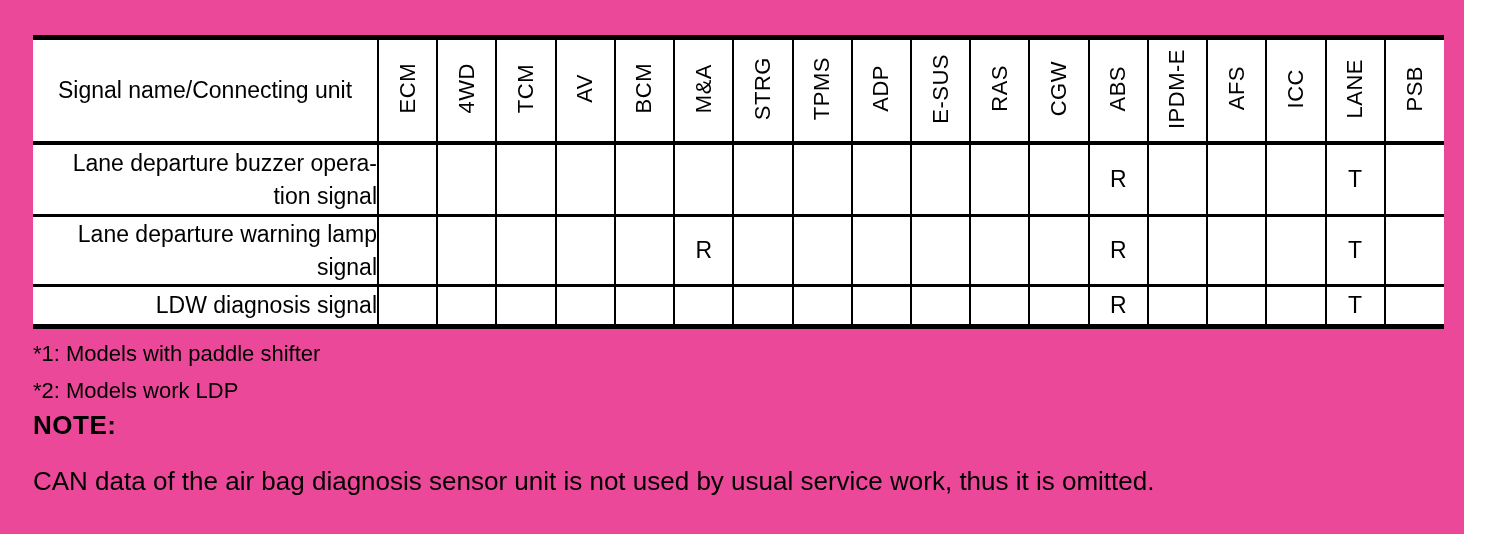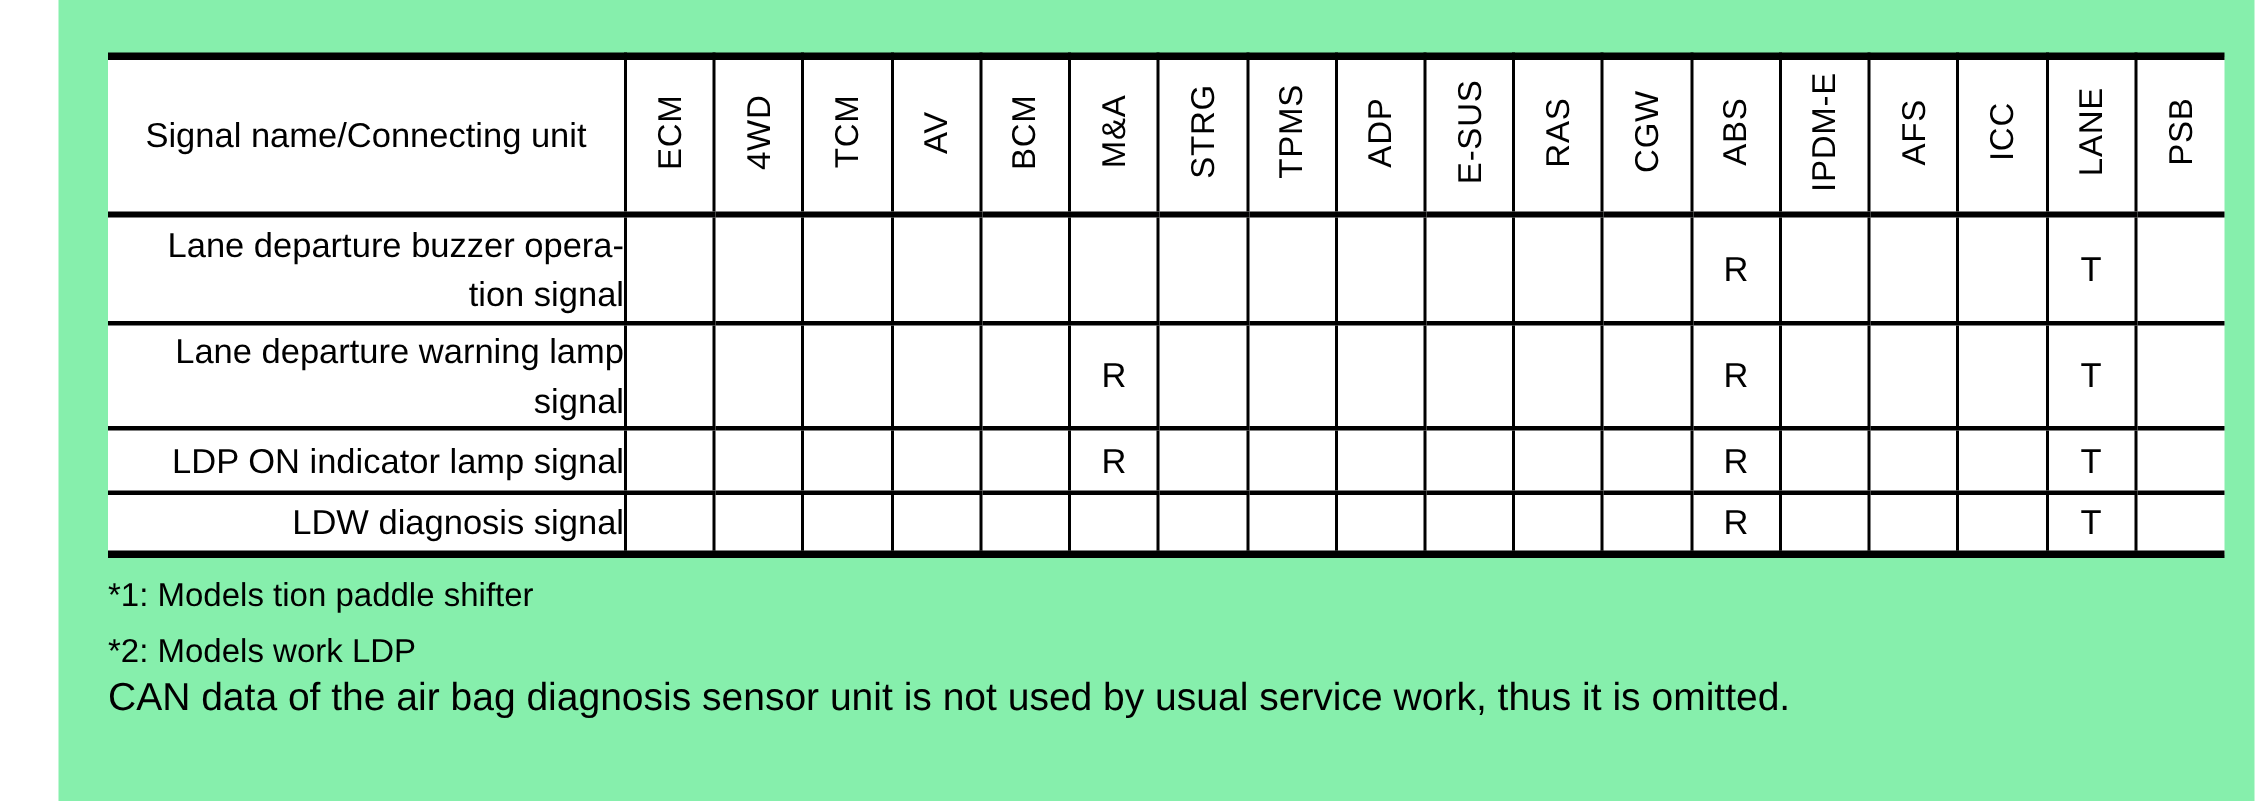--- a/index.html
+++ b/index.html
@@ -9,22 +9,21 @@
     width: 1504px;
     height: 534px;
     overflow: hidden;
     font-family: "Liberation Sans", "DejaVu Sans", sans-serif;
     color: #000000;
   }
   .page {
     position: relative;
     width: 1464px;
     height: 534px;
-    background: #86efac;
-    margin-left: 39px;
+    background: #ec4899;
   }
   .content {
     position: absolute;
     top: 35px;
     left: 33px;
     width: 1420px;
   }
   table.can-table {
     border-collapse: collapse;
     table-layout: fixed;
@@ -189,41 +188,20 @@
             <td class="sig"></td>
             <td class="sig"></td>
             <td class="sig"></td>
             <td class="sig">R</td>
             <td class="sig"></td>
             <td class="sig"></td>
             <td class="sig"></td>
             <td class="sig">T</td>
             <td class="sig"></td>
           </tr>
-          <tr class="row-short">
-            <td class="rowlabel">LDP ON indicator lamp signal</td>
-            <td class="sig"></td>
-            <td class="sig"></td>
-            <td class="sig"></td>
-            <td class="sig"></td>
-            <td class="sig"></td>
-            <td class="sig">R</td>
-            <td class="sig"></td>
-            <td class="sig"></td>
-            <td class="sig"></td>
-            <td class="sig"></td>
-            <td class="sig"></td>
-            <td class="sig"></td>
-            <td class="sig">R</td>
-            <td class="sig"></td>
-            <td class="sig"></td>
-            <td class="sig"></td>
-            <td class="sig">T</td>
-            <td class="sig"></td>
-          </tr>
           <tr class="row-short2">
             <td class="rowlabel">LDW diagnosis signal</td>
             <td class="sig"></td>
             <td class="sig"></td>
             <td class="sig"></td>
             <td class="sig"></td>
             <td class="sig"></td>
             <td class="sig"></td>
             <td class="sig"></td>
             <td class="sig"></td>
@@ -234,18 +212,19 @@
             <td class="sig">R</td>
             <td class="sig"></td>
             <td class="sig"></td>
             <td class="sig"></td>
             <td class="sig">T</td>
             <td class="sig"></td>
           </tr>
         </tbody>
     </table>
 
-    <p class="footnote footnote-1">*1: Models tion paddle shifter</p>
+    <p class="footnote footnote-1">*1: Models with paddle shifter</p>
     <p class="footnote footnote-2">*2: Models work LDP</p>
+    <p class="note-heading">NOTE:</p>
     <p class="note-text">CAN data of the air bag diagnosis sensor unit is not used by usual service work, thus it is omitted.</p>
 
   </div>
 </div>
 
 </body></html>

